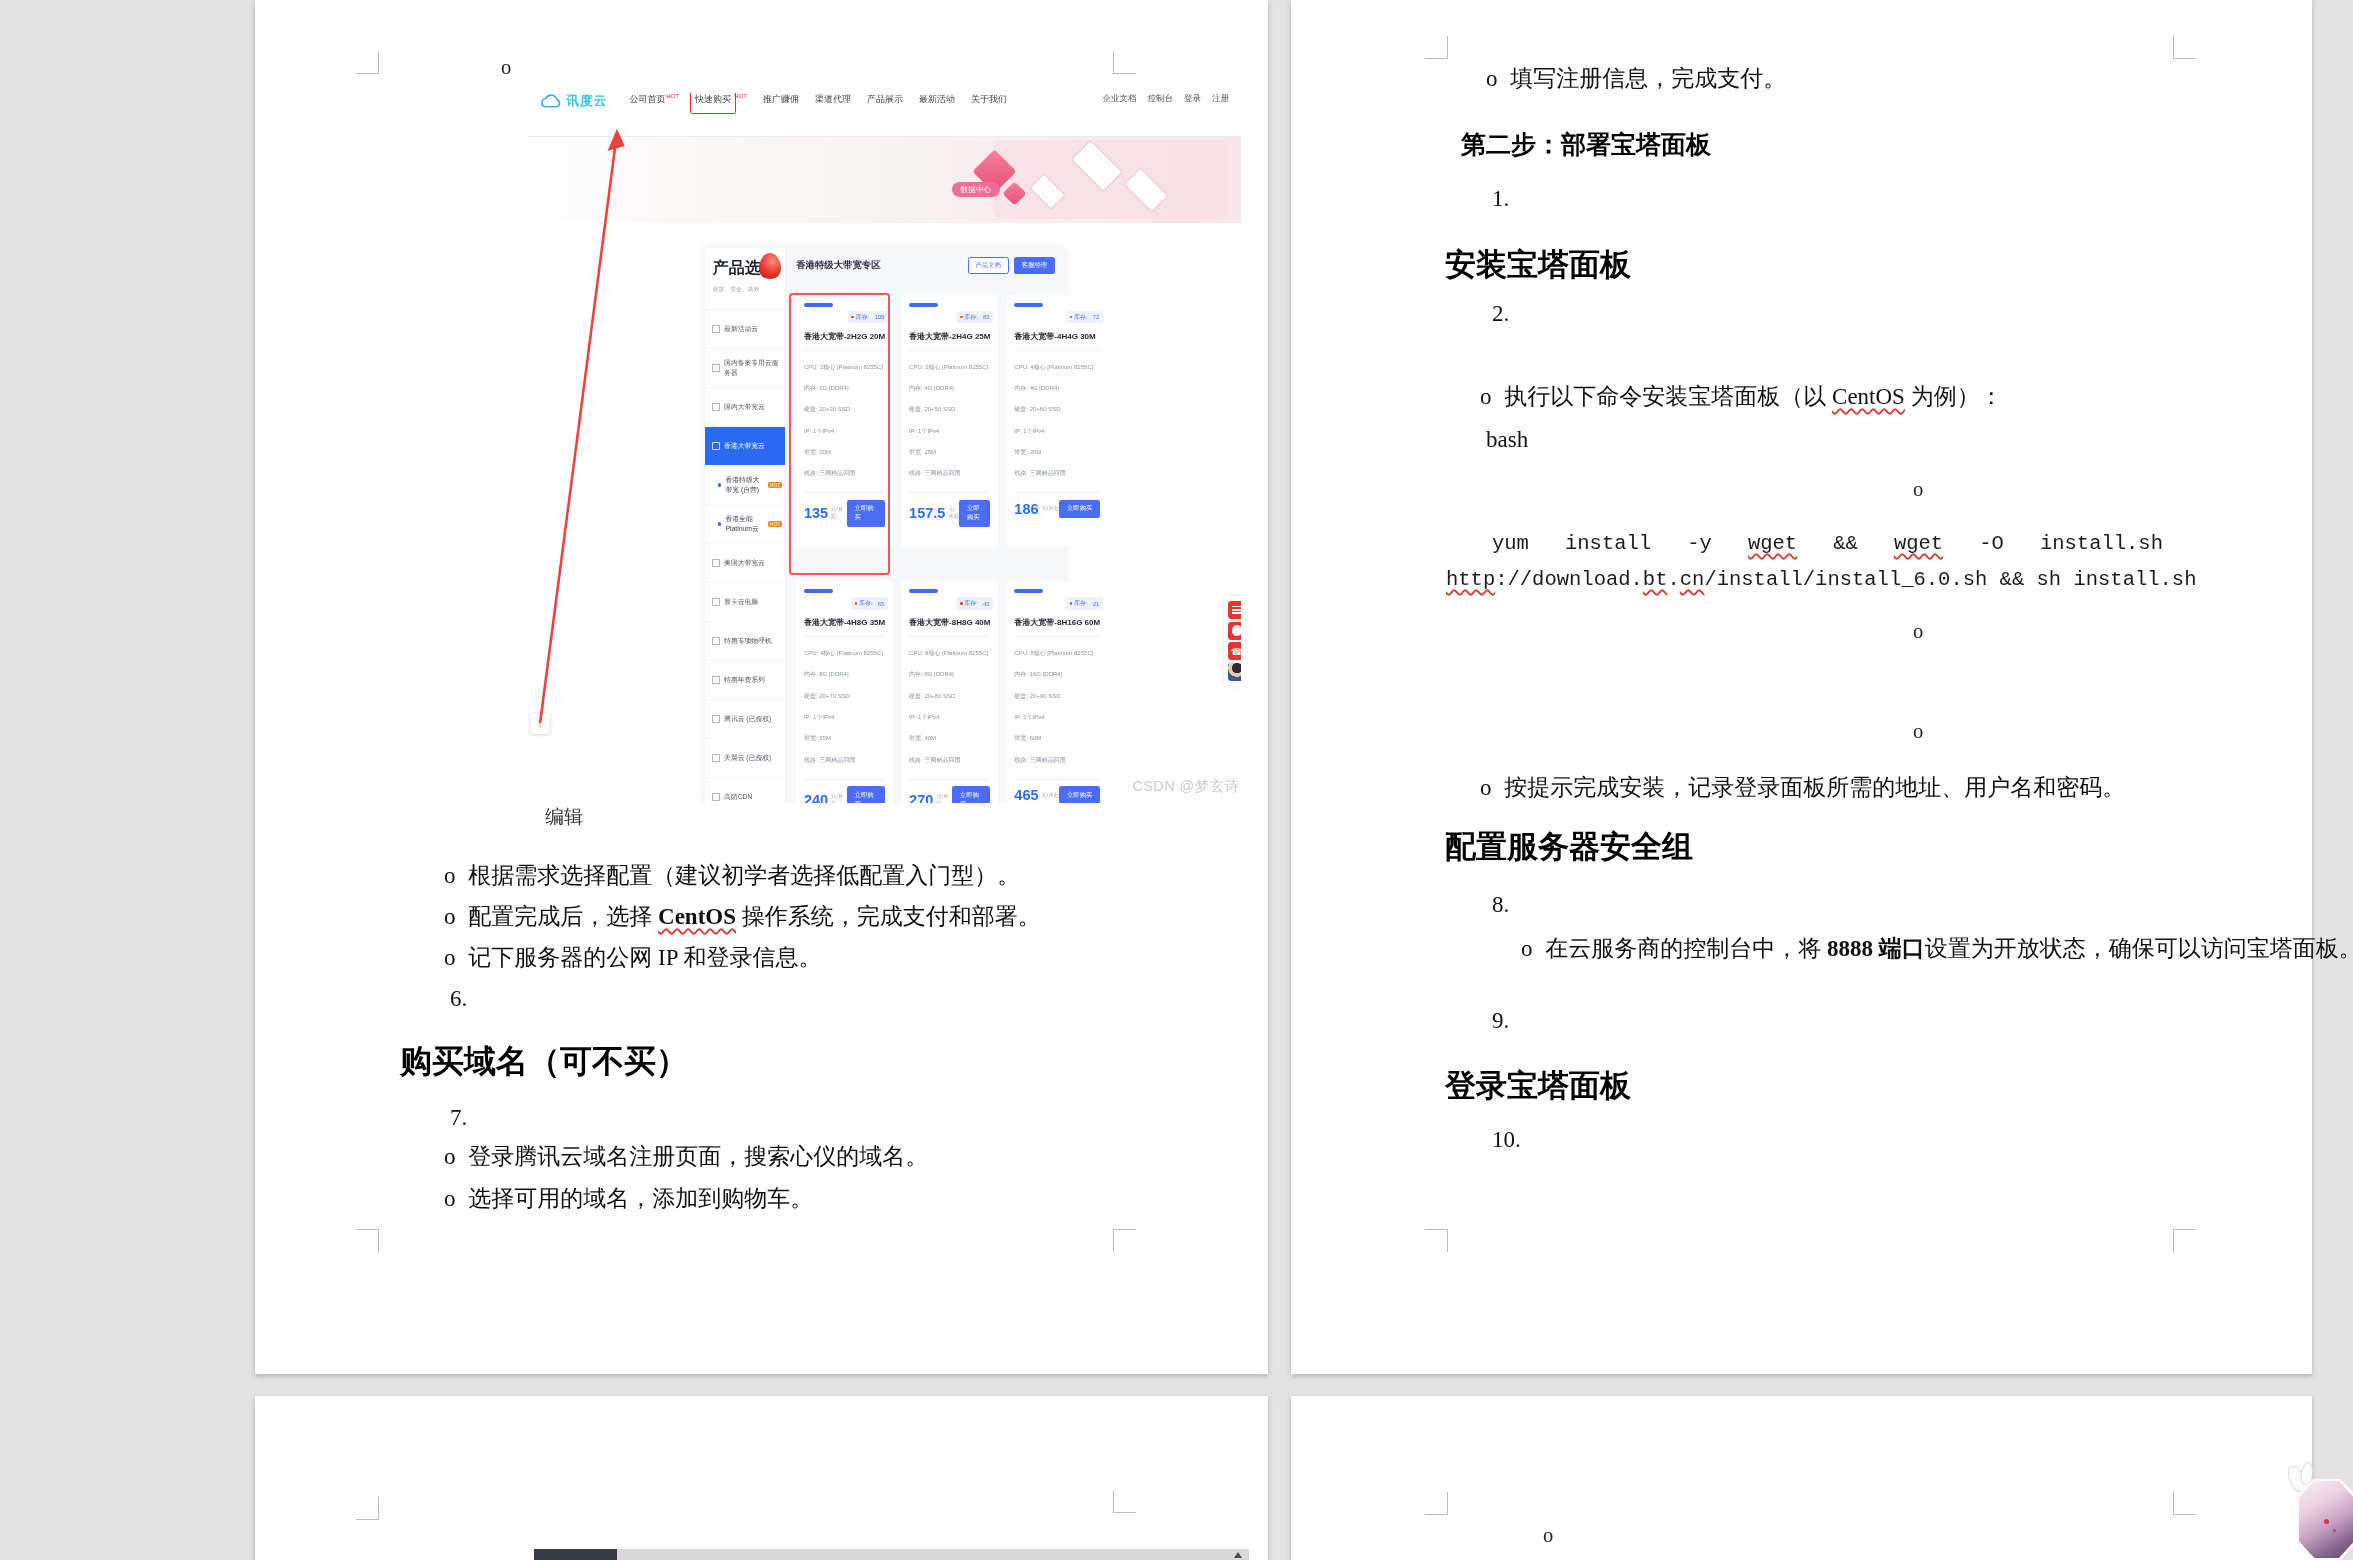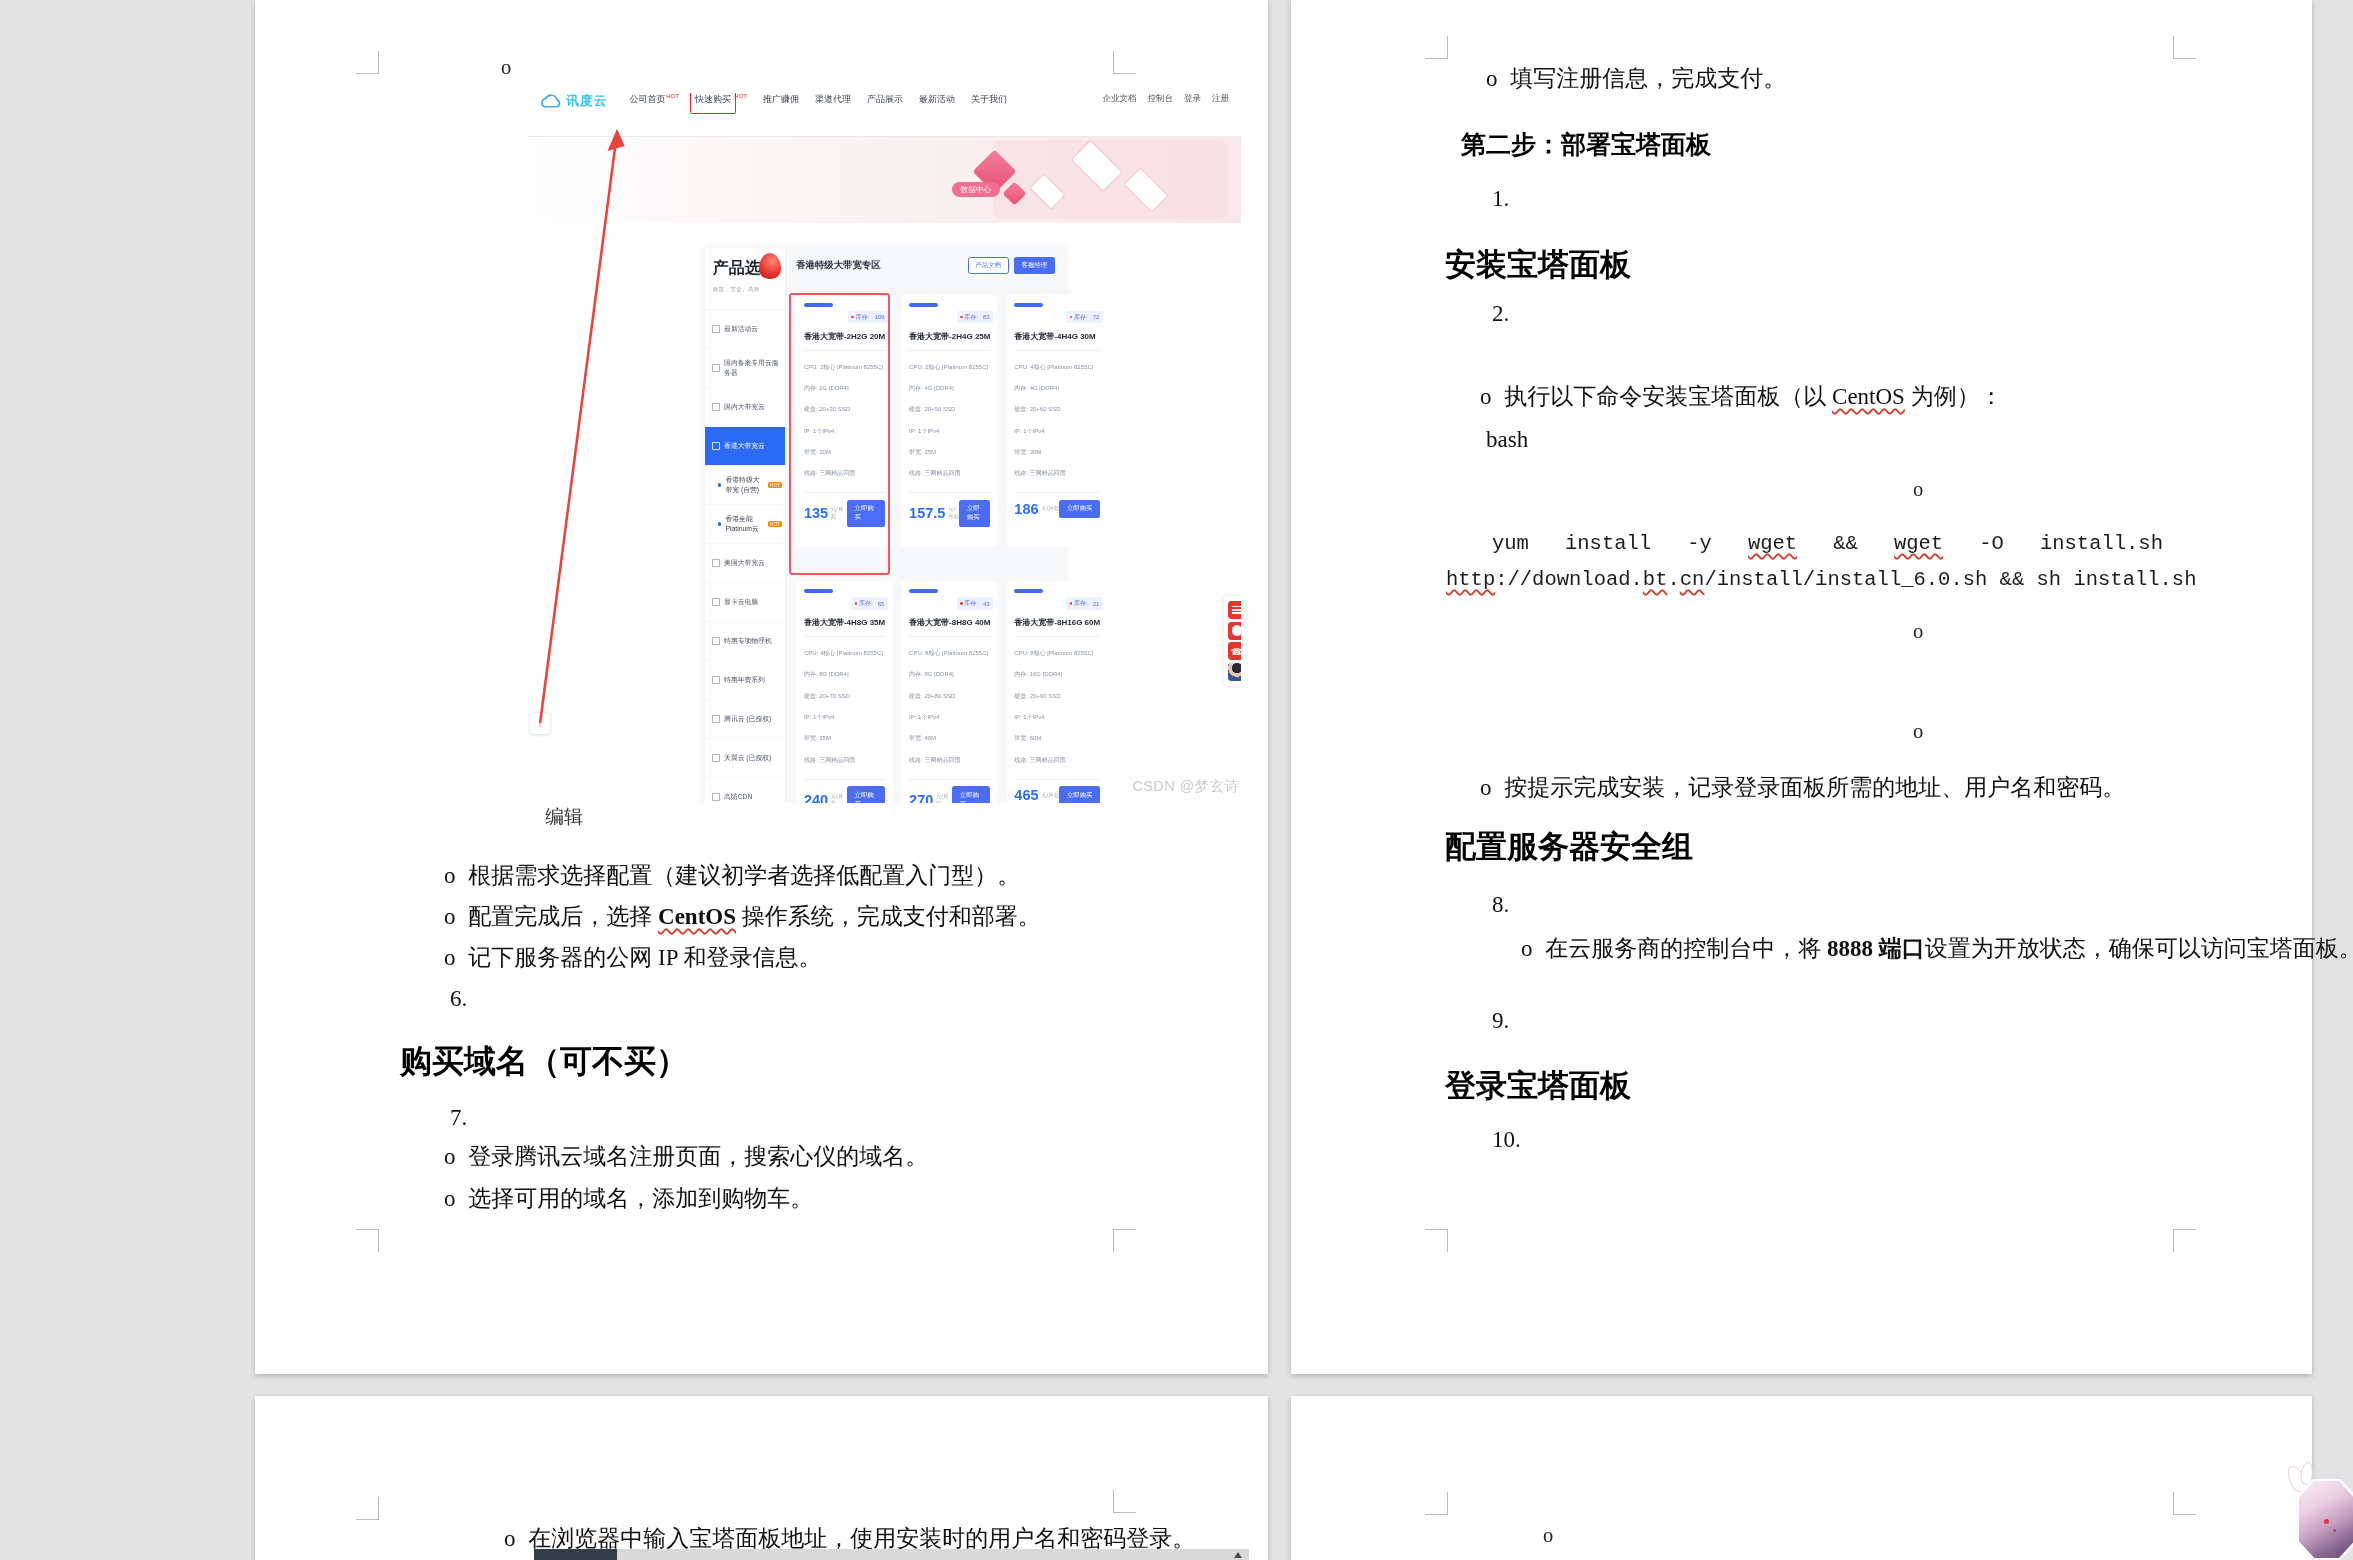--- a/index.html
+++ b/index.html
@@ -420,21 +420,20 @@
   <div class="ln" style="left:201px;top:890px">8.</div>
   <div class="ln" style="left:154px;top:931px;width:982px;white-space:normal;text-indent:38px;line-height:36px"><span class="mk">o</span><span>在云服务商的控制台中，将 </span><span class="bold">8888 端口</span><span>设置为开放状态，确保可以访问宝塔面板。</span></div>
   <div class="ln" style="left:201px;top:1006px">9.</div>
   <div class="h" style="left:154px;top:1065px;font-size:31px">登录宝塔面板</div>
   <div class="ln" style="left:201px;top:1125px">10.</div>
 </section>
 
 <section class="page p3">
   <i class="cm br" style="left:101px;top:101px"></i>
   <i class="cm bl" style="left:858px;top:94px"></i>
-  <div class="ln" style="left:249px;top:128px"><span class="mk">o</span><span>在浏览器中输入宝塔面板地址，使用安装时的用户名和密码登录。</span></div>
   <div class="hbar">
     <i class="hthumb"></i>
     <i class="harrow"></i>
   </div>
 </section>
 
 <section class="page p4">
   <i class="cm br" style="left:134px;top:96px"></i>
   <i class="cm bl" style="left:882px;top:96px"></i>
   <span class="obul" style="left:252px;top:128px">o</span>

